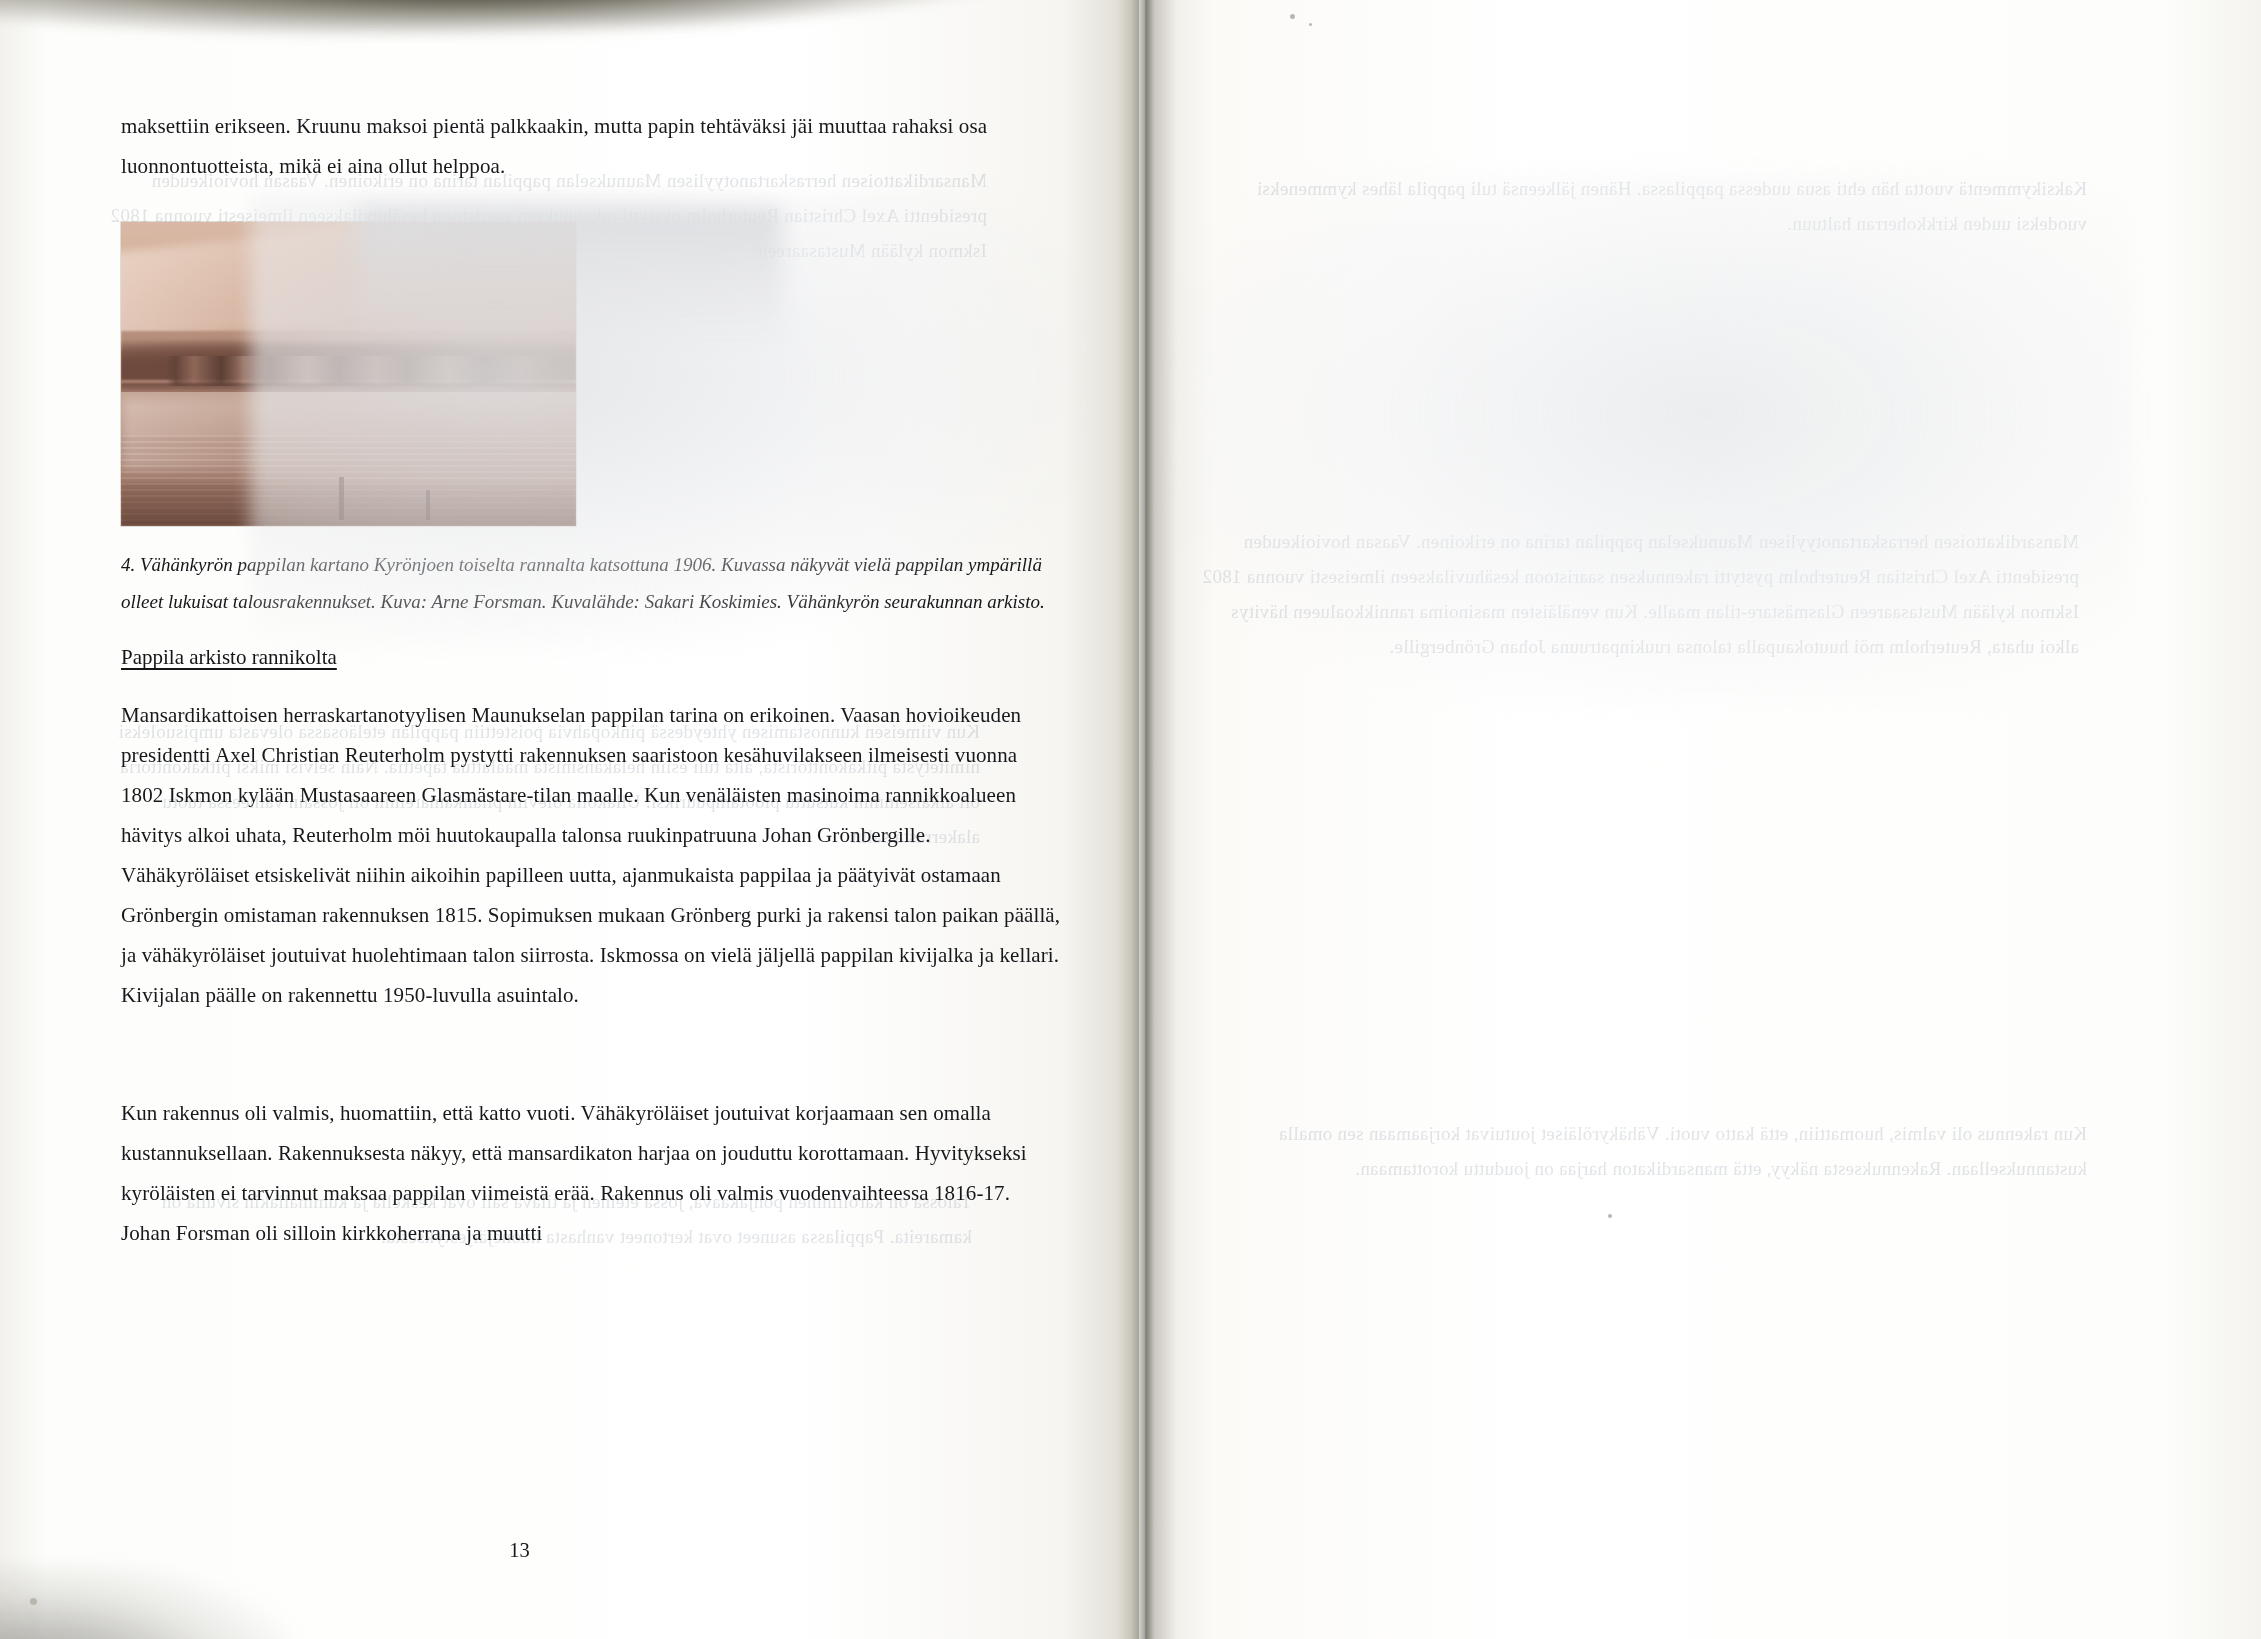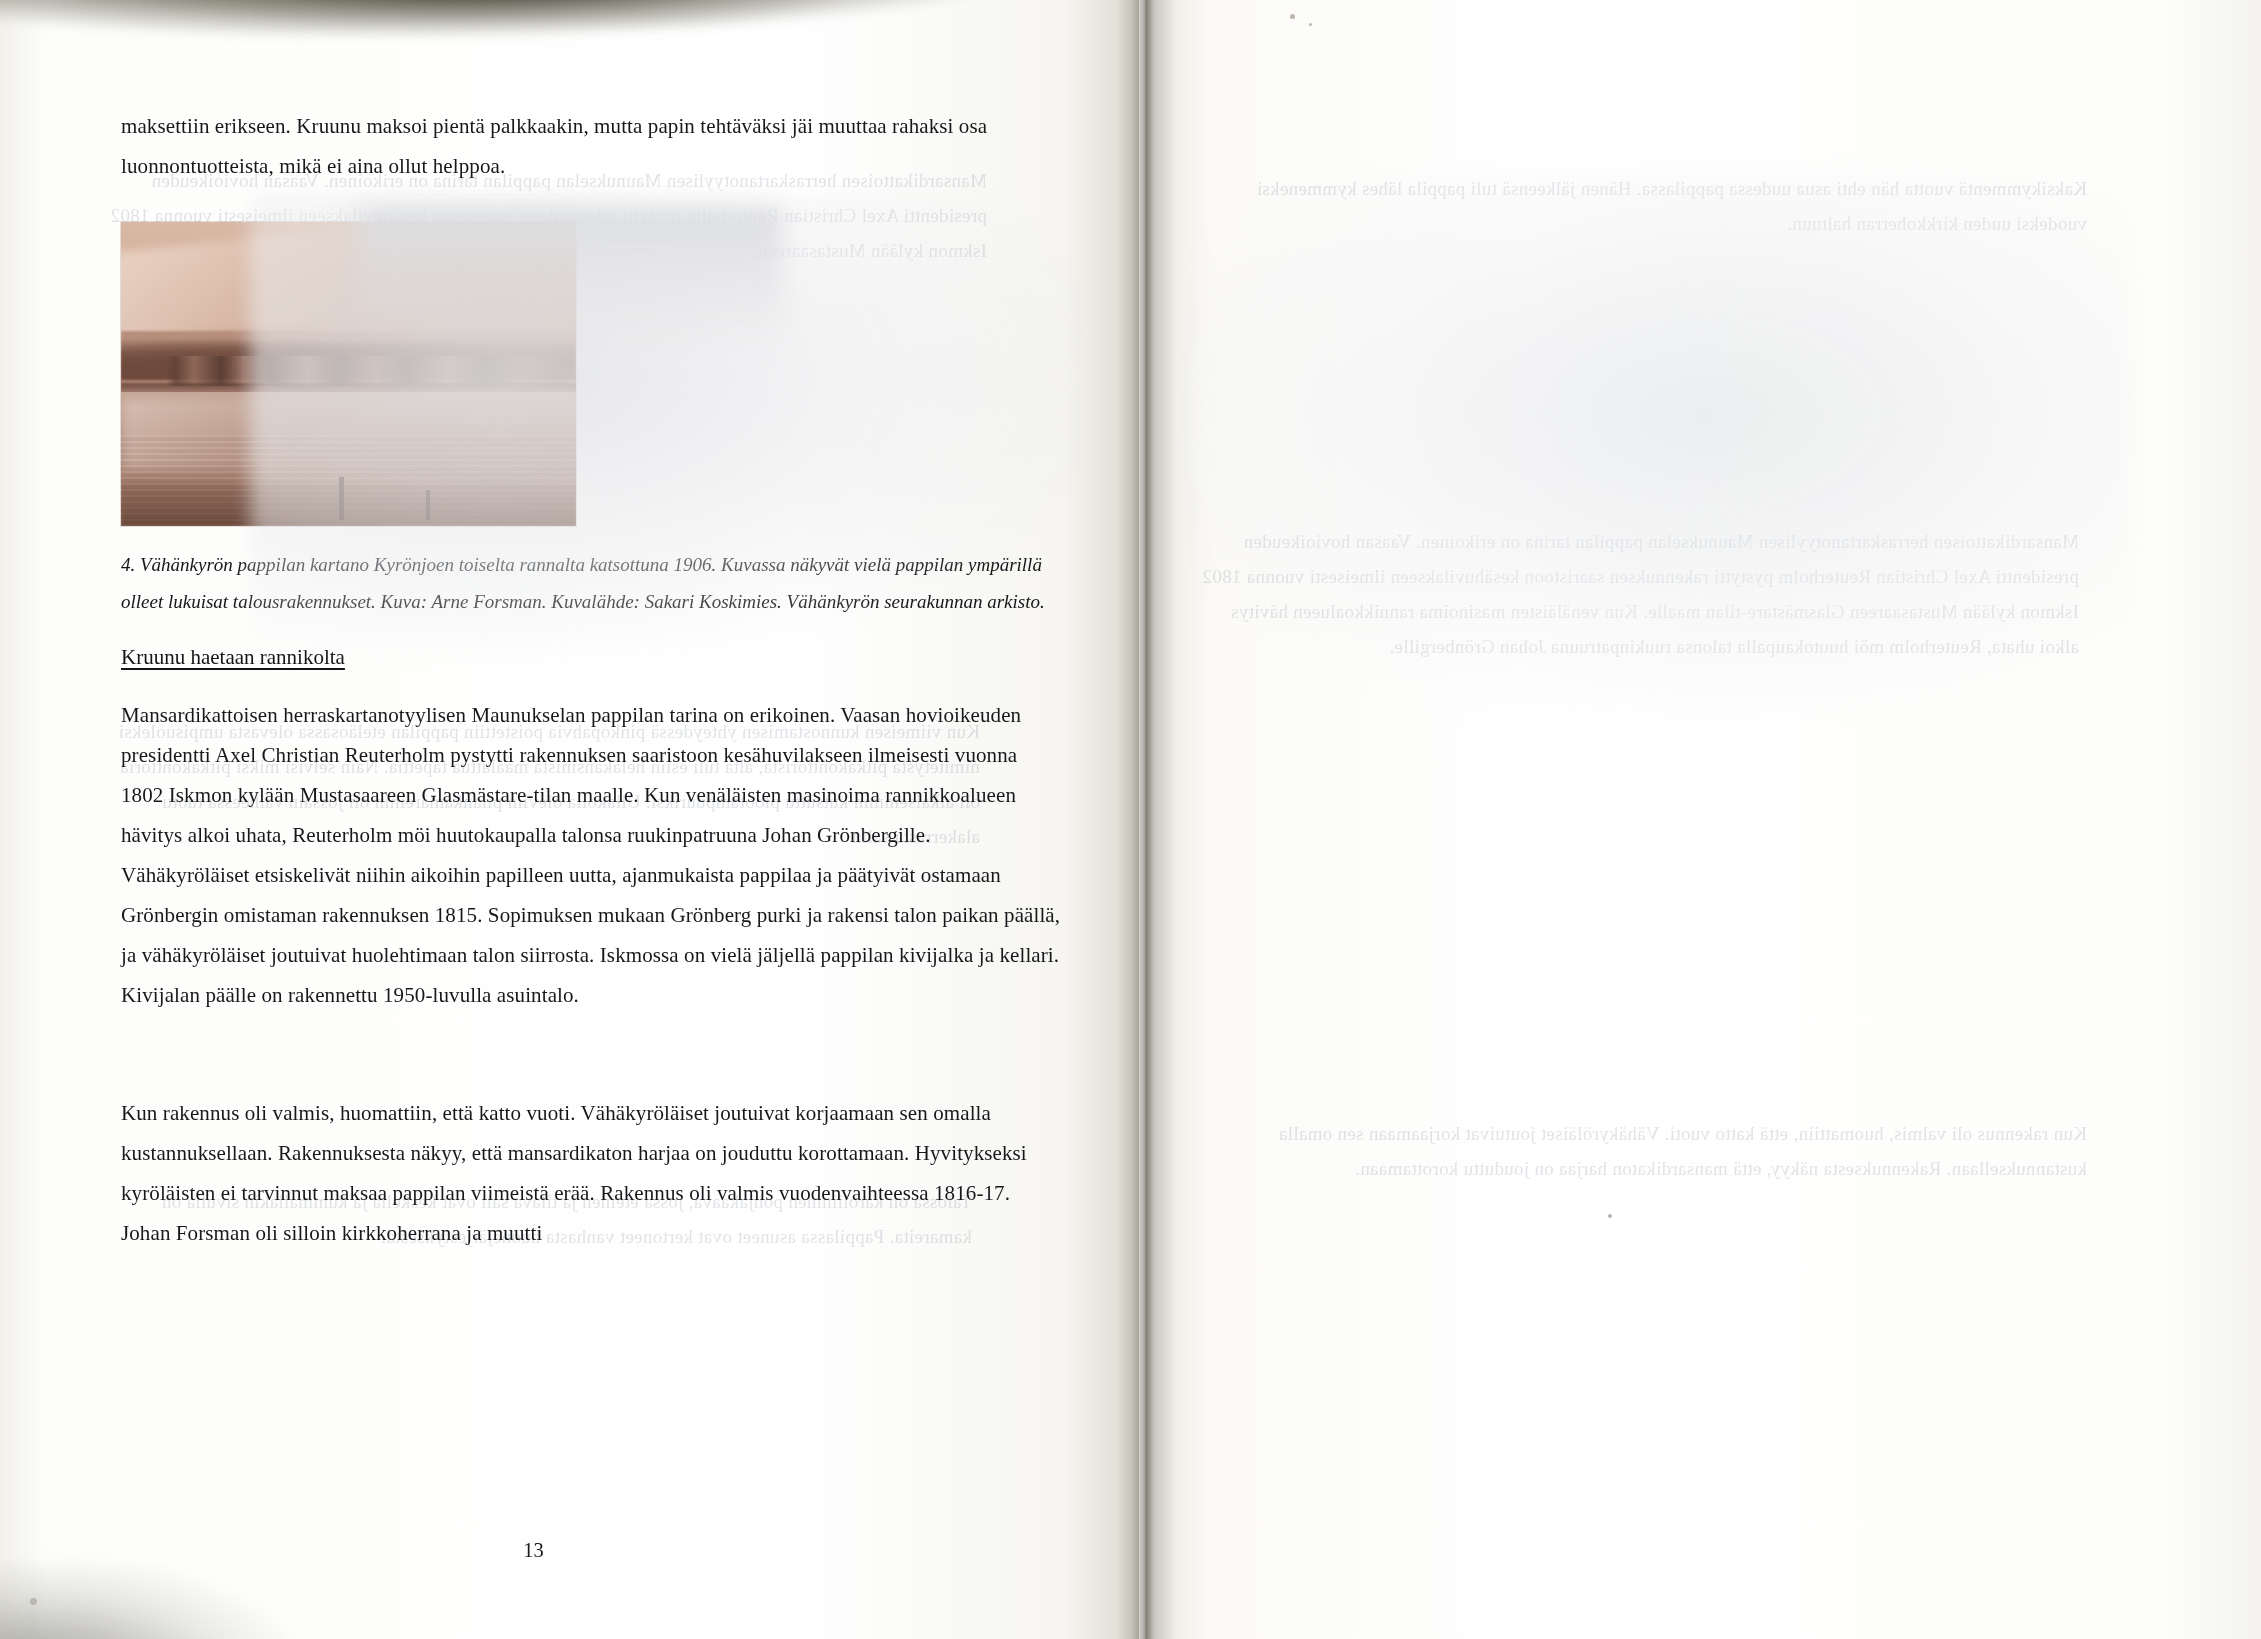--- a/index.html
+++ b/index.html
@@ -146,21 +146,21 @@
     font-style: italic;
     margin: 0;
   }
 
   .page-number {
     position: absolute;
     font-size: 20.5px;
     color: #17181c;
     text-align: center;
   }
-  .page-number.left { left: 488px; top: 1539px; width: 91px; }
+  .page-number.left { left: 474px; top: 1539px; width: 91px; }
 
   
   .fig {
     position: relative;
   }
   .fig4 {
     width: 455px;
     height: 304px;
     margin: 0 0 0 0;
     background: linear-gradient(#b99080, #a8796a);
@@ -299,21 +299,21 @@
         <div class="post"></div>
         <div class="post post2"></div>
       </div>
 
       <div class="spacer-s"></div>
 
       <p class="caption">4. Vähänkyrön pappilan kartano Kyrönjoen toiselta rannalta katsottuna 1906. Kuvassa näkyvät vielä pappilan ympärillä olleet lukuisat talousrakennukset. Kuva: Arne Forsman. Kuvalähde: Sakari Koskimies. Vähänkyrön seurakunnan arkisto.</p>
 
       <div class="spacer-s"></div>
 
-      <p class="heading">Kruunu haetaan rannikolta</p>
+      <p class="heading">Pappila arkisto rannikolta</p>
 
       <div class="spacer-s"></div>
 
       <p class="body-par">Mansardikattoisen herraskartanotyylisen Maunukselan pappilan tarina on erikoinen. Vaasan hovioikeuden presidentti  Axel Christian Reuterholm pystytti rakennuksen saaristoon kesähuvilakseen ilmeisesti vuonna 1802 Iskmon kylään Mustasaareen Glasmästare-tilan maalle. Kun venäläisten masinoima rannikkoalueen hävitys alkoi uhata, Reuterholm möi huutokaupalla talonsa ruukinpatruuna Johan Grönbergille. Vähäkyröläiset etsiskelivät niihin aikoihin papilleen uutta, ajanmukaista pappilaa ja päätyivät ostamaan Grönbergin omistaman rakennuksen 1815. Sopimuksen mukaan Grönberg purki ja rakensi talon paikan päällä, ja vähäkyröläiset joutuivat huolehtimaan talon siirrosta. Iskmossa on vielä jäljellä pappilan kivijalka ja kellari. Kivijalan päälle on rakennettu 1950-luvulla asuintalo.</p>
 
       <div class="spacer-l"></div>
 
 
       <div class="spacer-s"></div>
 

